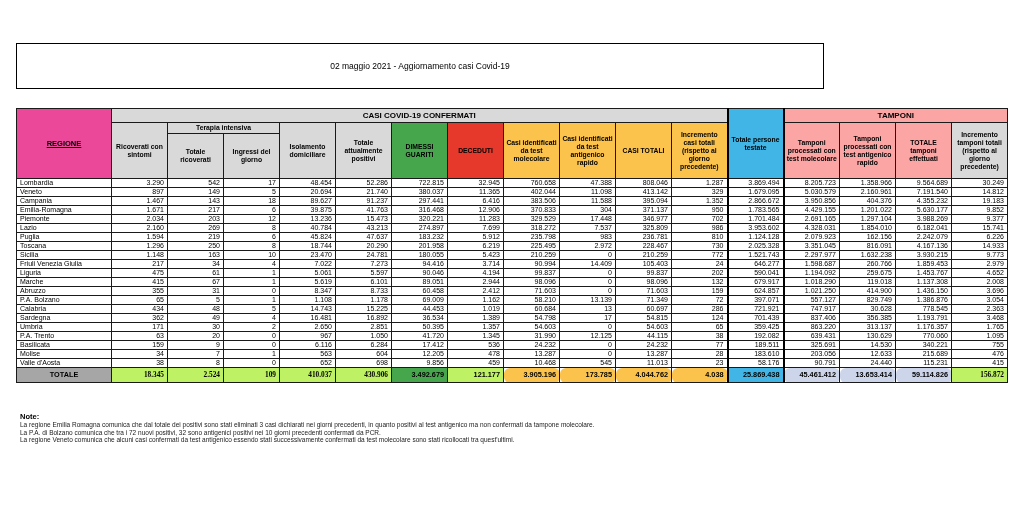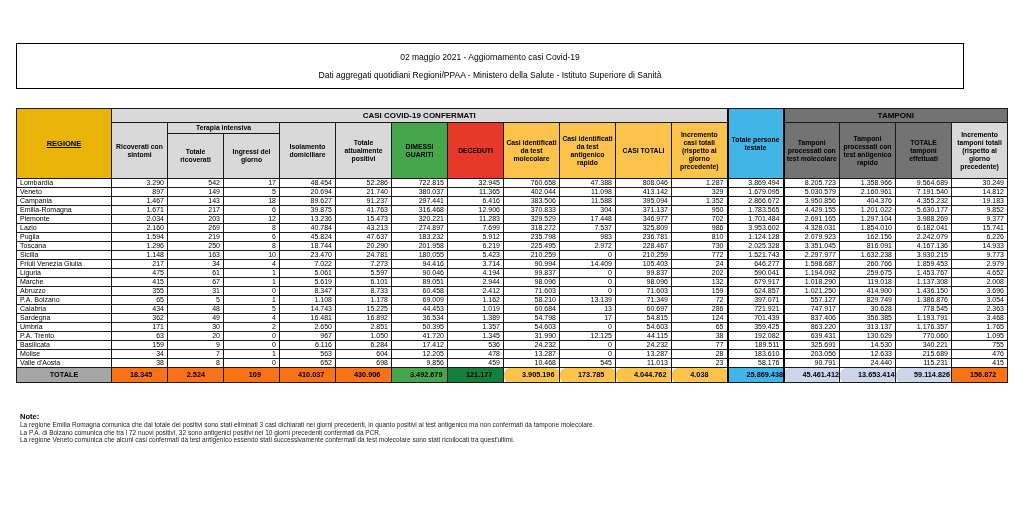--- a/index.html
+++ b/index.html
@@ -5,79 +5,78 @@
   * { box-sizing: border-box; }
   html,body { margin:0; padding:0; }
   body {
     width:1024px; height:522px; background:#ffffff; color:#000;
     font-family:"Liberation Sans", sans-serif; overflow:hidden;
   }
   .page { position:relative; width:1024px; height:522px; }
 
   
   .banner {
-    position:absolute; left:16px; top:43px; width:948px; height:46px;
+    position:absolute; left:16px; top:43px; width:808px; height:46px;
     border:1px solid #000; background:#fff;
     display:flex; flex-direction:column; justify-content:space-evenly; align-items:center;
     text-align:center; font-size:8.5px; line-height:10px;
   }
 
   
   table.covid {
     position:absolute; left:16px; top:108px; width:992px;
     border-collapse:collapse; table-layout:fixed;
     border:1.5px solid #000;
   }
   col.c-region { width:95px; }
   th, td { border:1px solid #1a1a1a; overflow:hidden; }
   thead th {
     font-size:6.8px; font-weight:bold; text-align:center;
     padding:1px 2px; line-height:8px; background:#d9d9d9;
   }
   th.group-main { height:14px; font-size:8px; }
   tr.h3 th { height:45px; }
-  th.regione-h { background:#eab308; font-size:7.5px;text-decoration:underline; }
+  th.regione-h { background:#ec4899; font-size:7.5px;text-decoration:underline; }
   th.bg-green  { background:#46a64c; }
   th.bg-red    { background:#e6392b; }
   th.bg-yellow { background:#fbc34b; }
   th.bg-blue   { background:#41b6e6; }
-  th.bg-lav    { background:#737373; }
+  th.bg-lav    { background:#fca5a5; }
   th.bg-gray   { background:#d9d9d9; }
 
   tbody td { height:9px; font-size:7px; line-height:8px; white-space:nowrap; background:#fff; }
   td.region { text-align:left; padding:0 3px; }
   td.num { text-align:right; padding:0 3px; }
   .tk { border-left:2px solid #000 !important; border-right:2px solid #000 !important;margin-left:40px; }
 
   tfoot td {
     height:15px; font-size:7.3px; font-weight:bold; line-height:14px;
-    white-space:nowrap; text-align:right; padding:0 18px;
+    white-space:nowrap; text-align:right; padding:0 3px;
     border-top:1px solid #000;
   }
   td.t-label  { background:#a6a6a6; text-align:center; }
-  td.t-gray   { background:#f97316; }
+  td.t-gray   { background:#bef264;font-family:Liberation Serif, serif; }
   td.t-green  { background:#46a64c; }
-  td.t-red    { background:#15803d; }
+  td.t-red    { background:#bef264; }
   td.t-yellow { background:#fbc34b;border-radius:6px; }
   td.t-blue   { background:#41b6e6; }
   td.t-lav    { background:#ccd5ea;border-radius:6px; }
 
   
   .notes { position:absolute; left:20px; top:412px; width:980px; }
   .notes-title { font-size:7.5px; font-weight:bold; margin-bottom:0; }
   .note-line { font-size:6.5px; line-height:7.6px; color:#1a1a1a; }
 </style>
 </head>
 <body>
 
 <div class="page">
 
   <div class="banner">
     <div>02 maggio 2021 - Aggiornamento casi Covid-19</div>
-    <div>Dati aggregati quotidiani Regioni/PPAA - Ministero della Salute - Istituto Superiore di Sanità</div>
   </div>
 
   <table class="covid">
     <colgroup>
       <col class="c-region">
       <col>
         <col>
         <col>
         <col>
         <col>

